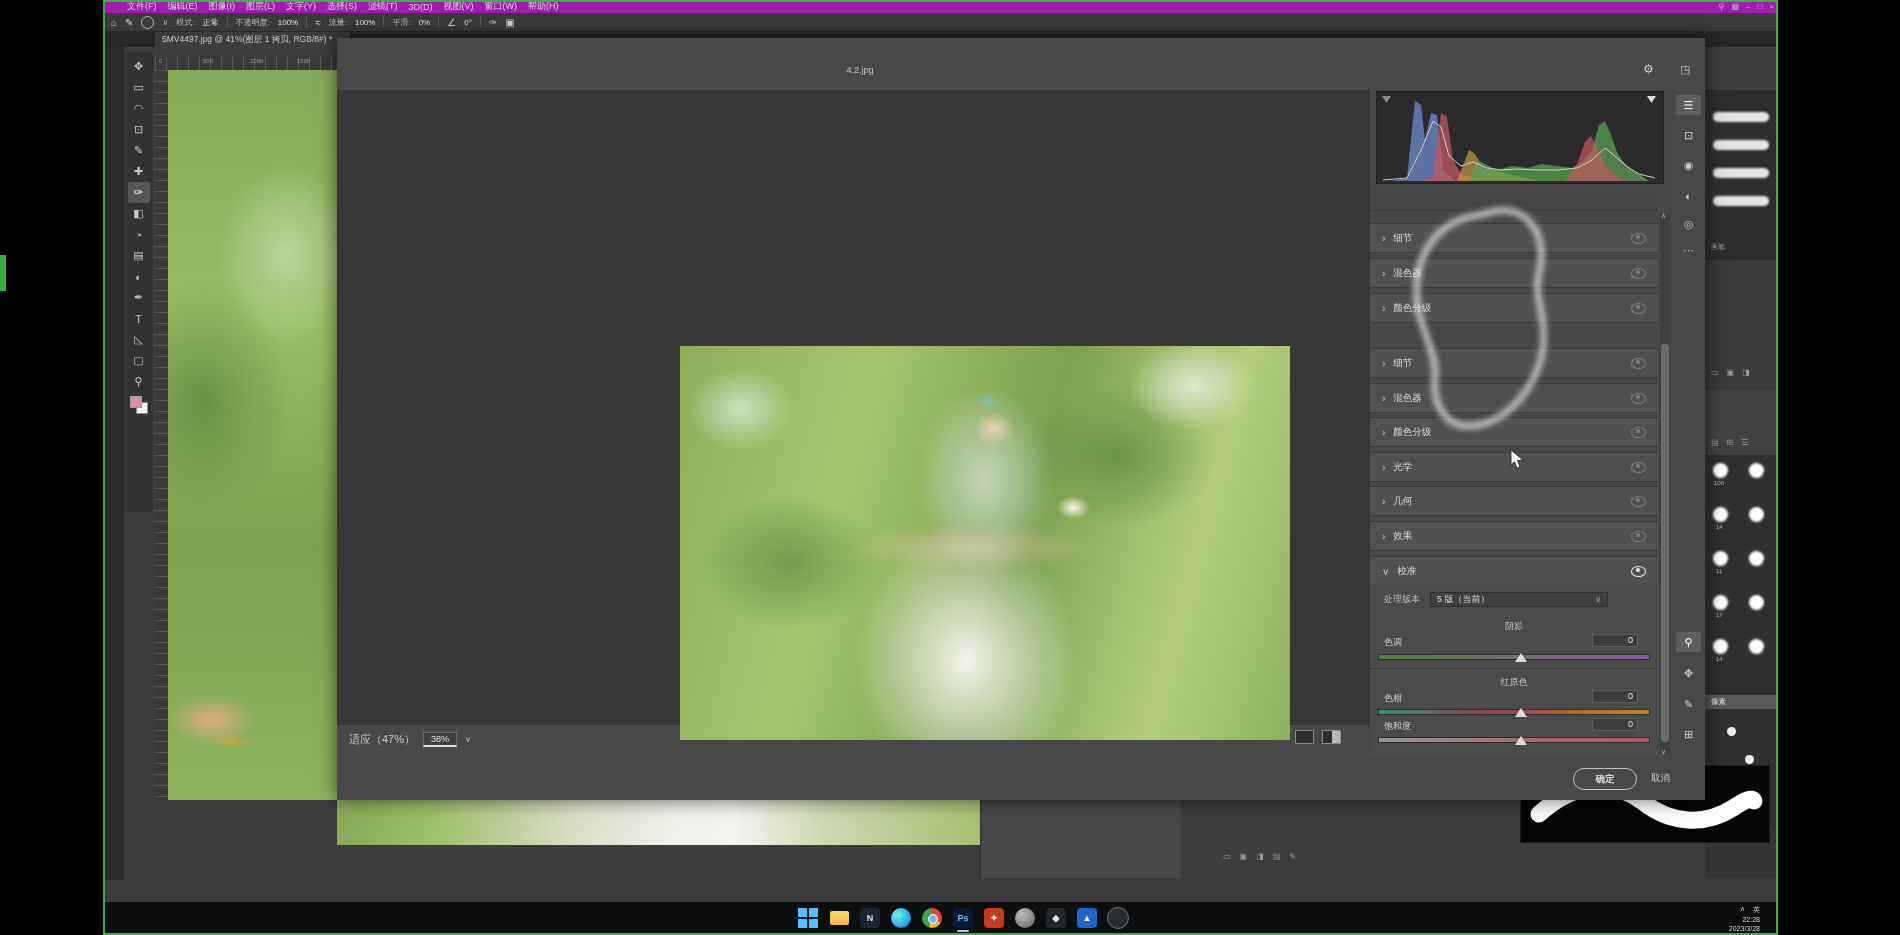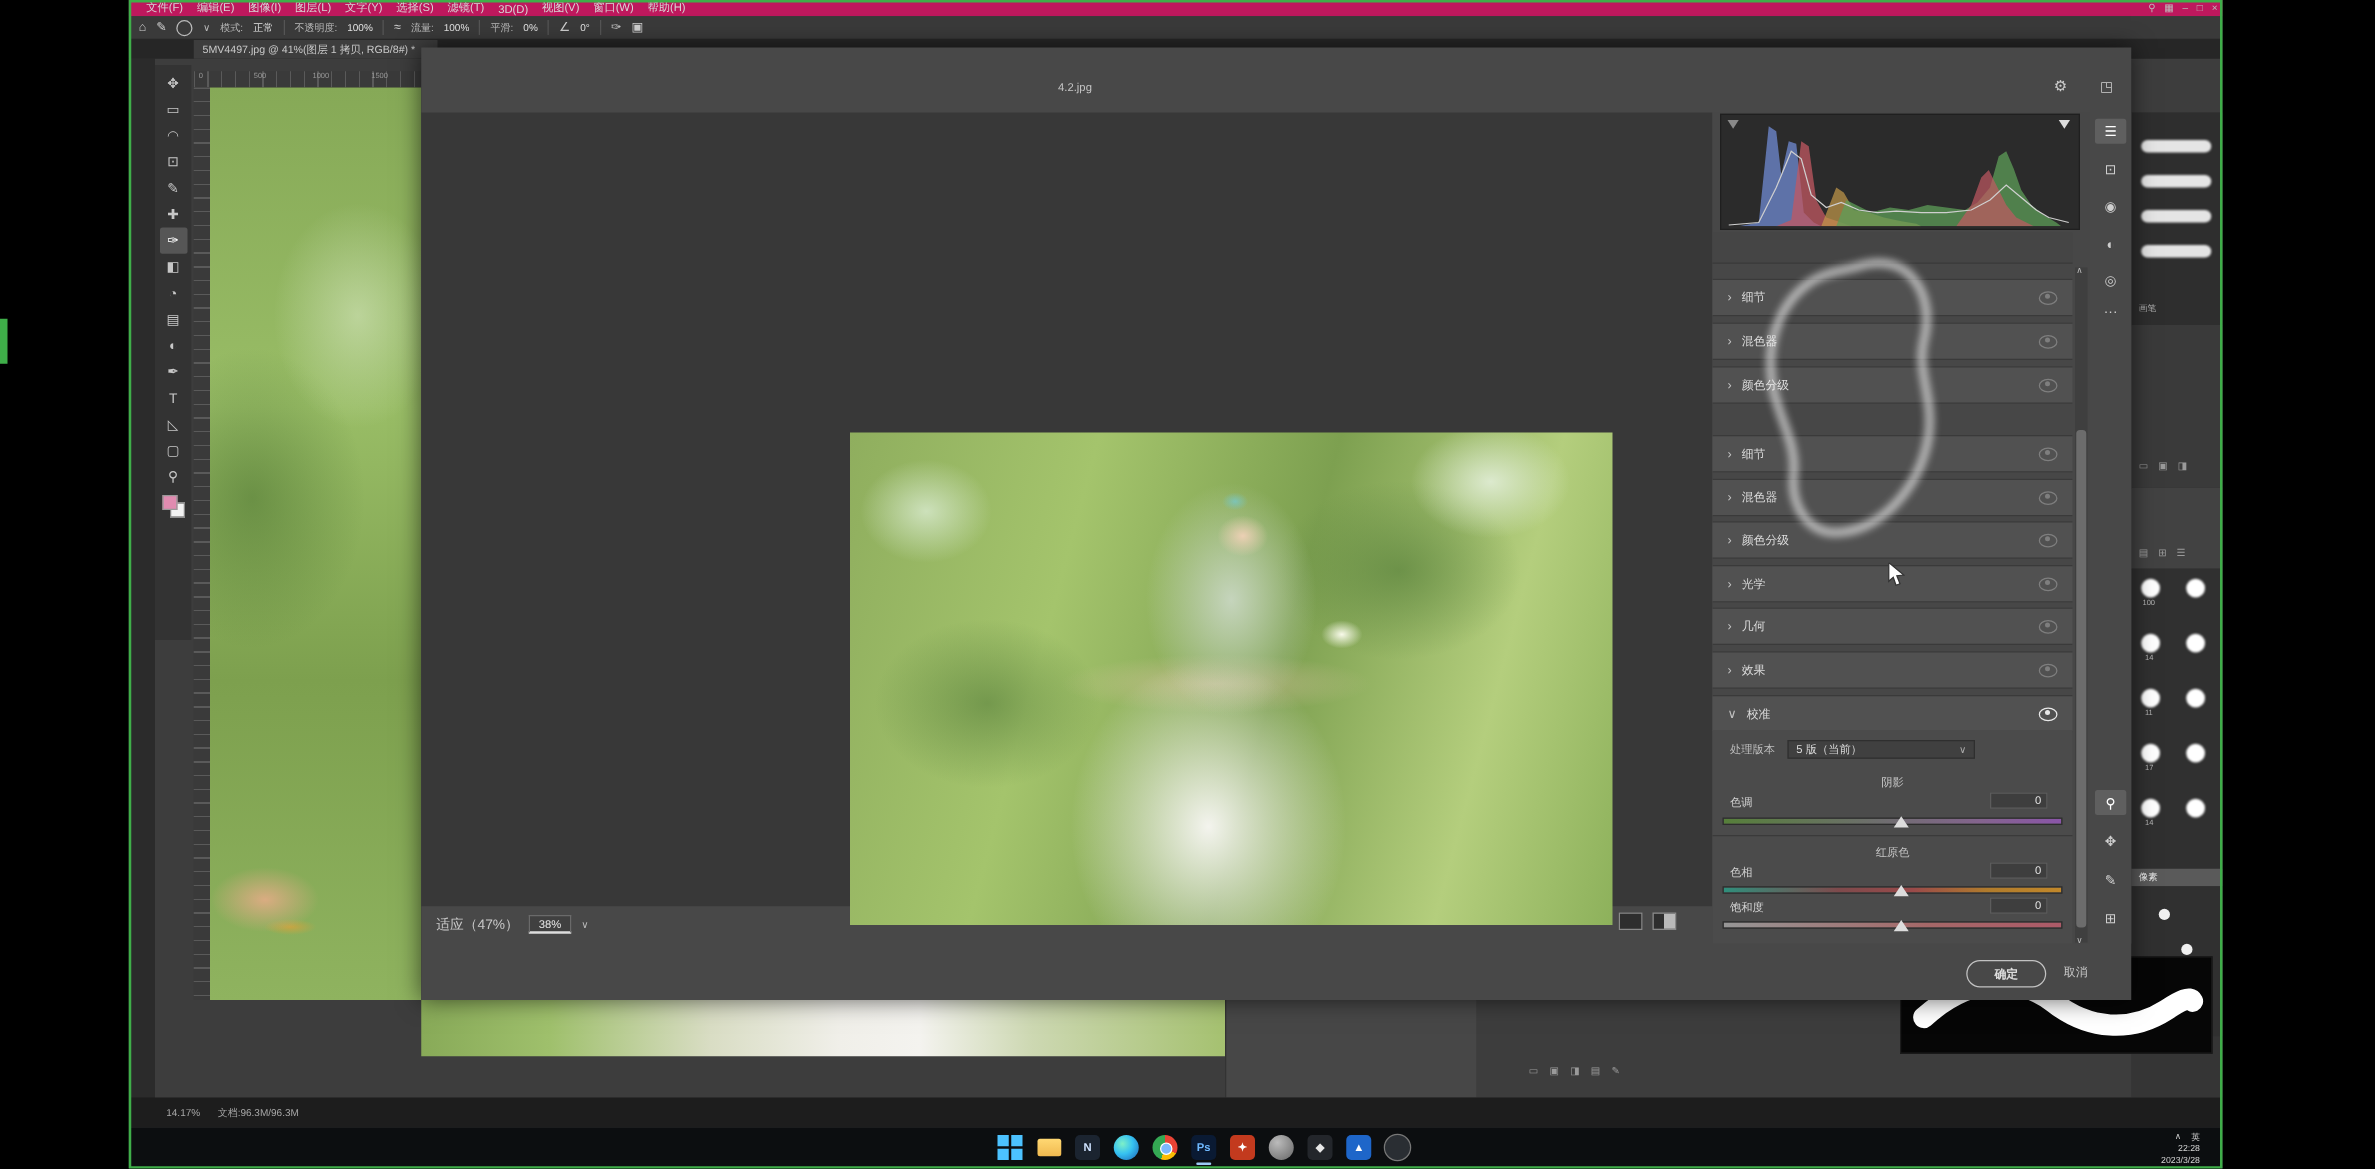--- a/index.html
+++ b/index.html
@@ -4,21 +4,21 @@
 <style>
   html,body{margin:0;padding:0;background:#000;}
   .page{position:relative;width:1900px;height:935px;background:#000;overflow:hidden;
         font-family:"Liberation Sans",sans-serif;-webkit-font-smoothing:antialiased;}
   .abs{position:absolute;}
   .screen{position:absolute;left:103px;top:0;width:1675px;height:935px;background:#3d3d3d;overflow:hidden;}
   .greenframe{position:absolute;left:103px;top:0;width:1671px;height:931px;border:2px solid #3fae49;pointer-events:none;z-index:99;}
   .greensliver{position:absolute;left:0;top:255px;width:6px;height:36px;background:#3fae49;z-index:99;}
 
   
-  .menubar{left:0;top:0;width:1675px;height:13px;background:#be185d;display:flex;align-items:center;gap:11px;padding-left:14px;box-sizing:border-box;z-index:5;}
+  .menubar{left:0;top:0;width:1675px;height:13px;background:#a21caf;display:flex;align-items:center;gap:11px;padding-left:24px;box-sizing:border-box;z-index:5;}
   .menubar span{font-size:9px;color:#d6d6d6;white-space:nowrap;}
   .winctl{position:absolute;right:4px;top:0;height:13px;display:flex;gap:7px;align-items:center;}
   .winctl span{font-size:8px;color:#bbb;}
   .optionsbar{left:0;top:13px;width:1675px;height:19px;background:#3a3a3a;border-bottom:1px solid #272727;display:flex;align-items:center;gap:8px;padding-left:8px;box-sizing:border-box;z-index:5;}
   .optionsbar .ic{font-size:10px;color:#cfcfcf;}
   .optionsbar .lbl{font-size:8px;color:#b9b9b9;white-space:nowrap;}
   .optionsbar .val{font-size:8px;color:#e2e2e2;}
   .optionsbar .sep{width:1px;height:12px;background:#555;}
   .brushdot{width:11px;height:11px;border:1px solid #bbb;border-radius:50%;}
   .tabbar{left:0;top:32px;width:1675px;height:15px;background:#262626;z-index:5;}
@@ -110,21 +110,21 @@
   .crrow{position:absolute;left:0;width:288px;height:28px;background:#515151;border-top:1px solid #3a3a3a;border-bottom:1px solid #3a3a3a;display:flex;align-items:center;}
   .crrow .chev{font-size:10px;color:#c2c2c2;margin:0 8px 0 12px;}
   .crrow .rl{font-size:9.5px;color:#dcdcdc;flex:1;}
   .eye{width:13px;height:9px;border:1px solid #8e8e8e;border-radius:50%;position:relative;margin-right:12px;opacity:.75;}
   .eye::after{content:'';position:absolute;left:3.5px;top:1.5px;width:4px;height:4px;background:#8e8e8e;border-radius:50%;}
   .eye.on{opacity:1;border-color:#e8e8e8;}
   .eye.on::after{background:#e8e8e8;}
   .calibbody{position:absolute;left:0;top:494px;width:288px;height:171px;background:#4b4b4b;}
   .procrow{position:absolute;left:14px;top:8px;display:flex;align-items:center;gap:10px;}
   .procrow .pl{font-size:9px;color:#bdbdbd;}
-  .procsel{width:150px;height:15px;background:#404040;border:1px solid #2f2f2f;display:flex;align-items:center;justify-content:space-between;padding:0 6px;box-sizing:border-box;}
+  .procsel{width:178px;height:15px;background:#404040;border:1px solid #2f2f2f;display:flex;align-items:center;justify-content:space-between;padding:0 6px;box-sizing:border-box;}
   .procsel span{font-size:9px;color:#d8d8d8;}
   .procsel .chev{font-size:8px;color:#aaa;}
   .grphead{position:absolute;left:0;width:288px;text-align:center;font-size:9px;color:#c3c3c3;}
   .sldlbl{position:absolute;left:14px;font-size:9px;color:#d2d2d2;}
   .sldval{position:absolute;left:222px;width:46px;height:13px;background:#3e3e3e;border:1px solid #5c5c5c;text-align:right;font-size:9px;color:#e2e2e2;padding-right:4px;box-sizing:border-box;}
   .track{position:absolute;left:8px;width:272px;height:6px;border:1px solid #2d2d2d;box-sizing:border-box;}
   .thumb{position:absolute;left:136px;width:0;height:0;border-left:6px solid transparent;border-right:6px solid transparent;border-bottom:9px solid #dcdcdc;}
   .divline{position:absolute;left:0;width:288px;height:1px;background:#3a3a3a;}
   .sbar{position:absolute;left:290px;top:124px;width:10px;height:540px;background:#3f3f3f;}
   .sbar .ar{position:absolute;left:1px;font-size:7px;color:#bbb;}
@@ -509,24 +509,20 @@
               <feGaussianBlur stdDeviation="3.2"></feGaussianBlur>
             </filter>
           </defs>
         <path d="M110,25 C150,12 172,48 162,85 C156,108 170,130 166,160 C160,200 130,235 95,238 C68,240 55,215 58,190 C60,168 48,150 42,125 C35,95 42,60 68,40 C82,29 97,29 110,25 Z" stroke="#ffffff" stroke-width="5" fill="none" opacity="0.85" filter="url(#bf)"></path>
       </svg>
       <svg class="cursor" width="18" height="22">
         <polygon points="1,0 13,10 7.5,10.6 10,17 6.8,18.2 4.6,11.8 1,15" fill="#ffffff" stroke="#333" stroke-width="1"></polygon>
       </svg>
     </div>
 
-    <div class="abs statusbar">
-      <span>14.17%</span>
-      <span>文档:96.3M/96.3M</span>
-    </div>
 
     <div class="abs taskbar">
       <div class="tbicons">
         <div class="tbi">
             <div class="i-start">
               <i></i>
               <i></i>
               <i></i>
               <i></i>
             </div>

